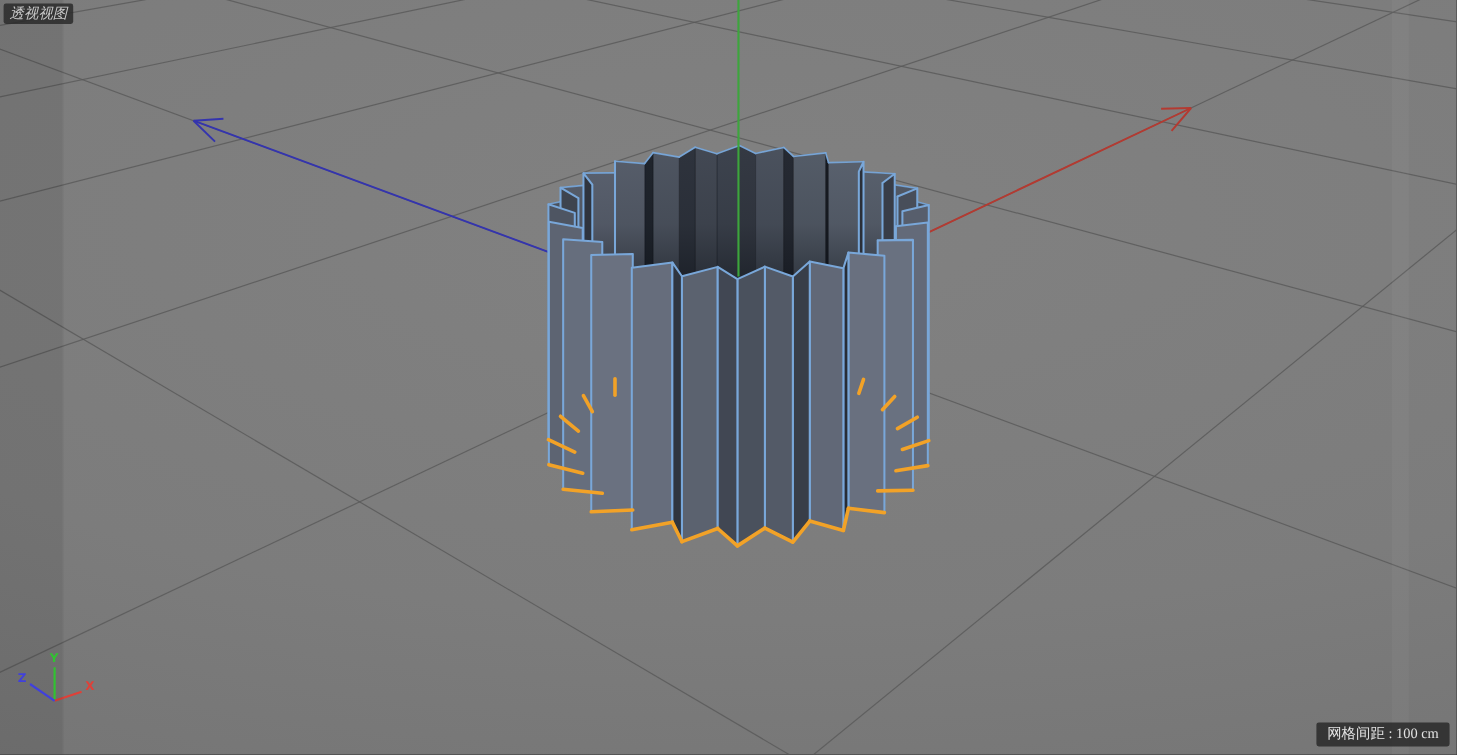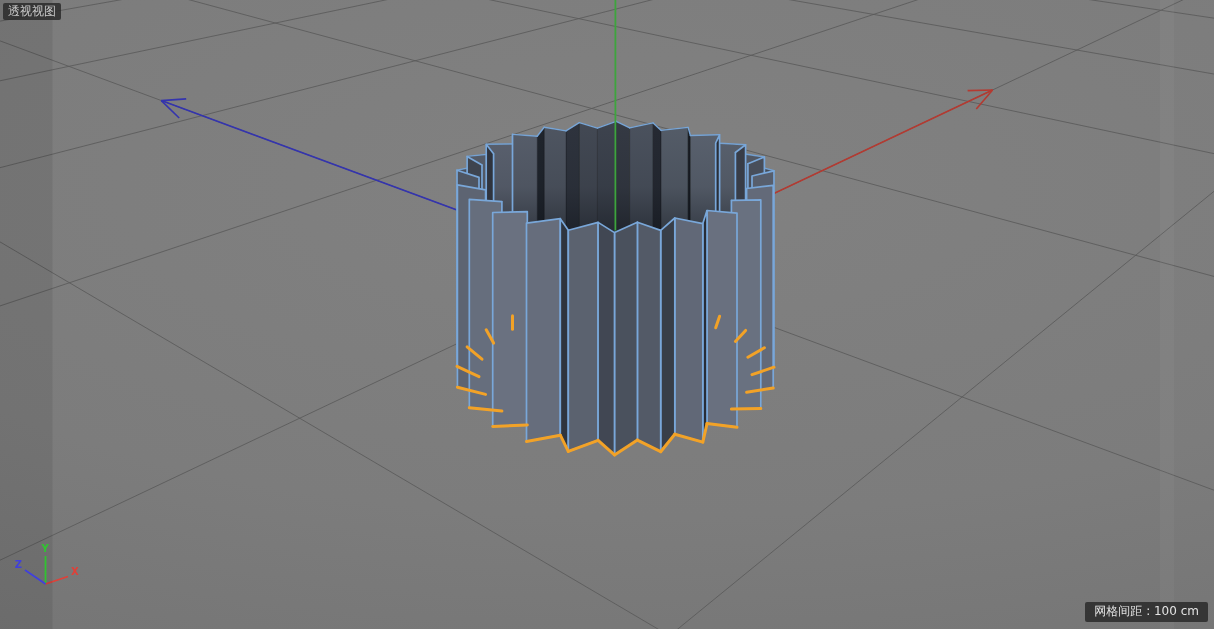--- a/index.html
+++ b/index.html
@@ -20,28 +20,29 @@
   .right-band{
     position:absolute;left:1160px;top:0;width:14px;height:629px;
     background:rgba(255,255,255,0.035);
     pointer-events:none;
   }
   .view-label{
     position:absolute;left:3px;top:3px;
     background:rgba(40,40,40,0.82);
     color:#c9c9c9;font-size:12px;line-height:14px;
     padding:1px 5px 2px 5px;border-radius:2px;
-    user-select:none;cursor:pointer;
+    user-select:none;cursor:pointer;font-style:italic;
   }
   .grid-label{
     position:absolute;right:6px;bottom:7px;
     background:rgba(44,44,44,0.88);
     color:#e3e3e3;font-size:12px;line-height:15px;
     padding:2px 9px 3px 9px;border-radius:2px;
     user-select:none;
+    font-family:Liberation Serif, serif;
   }
   text.gizmo-lab{font-size:10px;font-weight:bold;font-family:"DejaVu Sans","Liberation Sans",sans-serif;}
 </style>
 </head>
 <body>
 
 <div id="viewport">
 
   <svg id="scene" width="1214" height="629" viewBox="0 0 1214 629">
     <defs id="defs">

